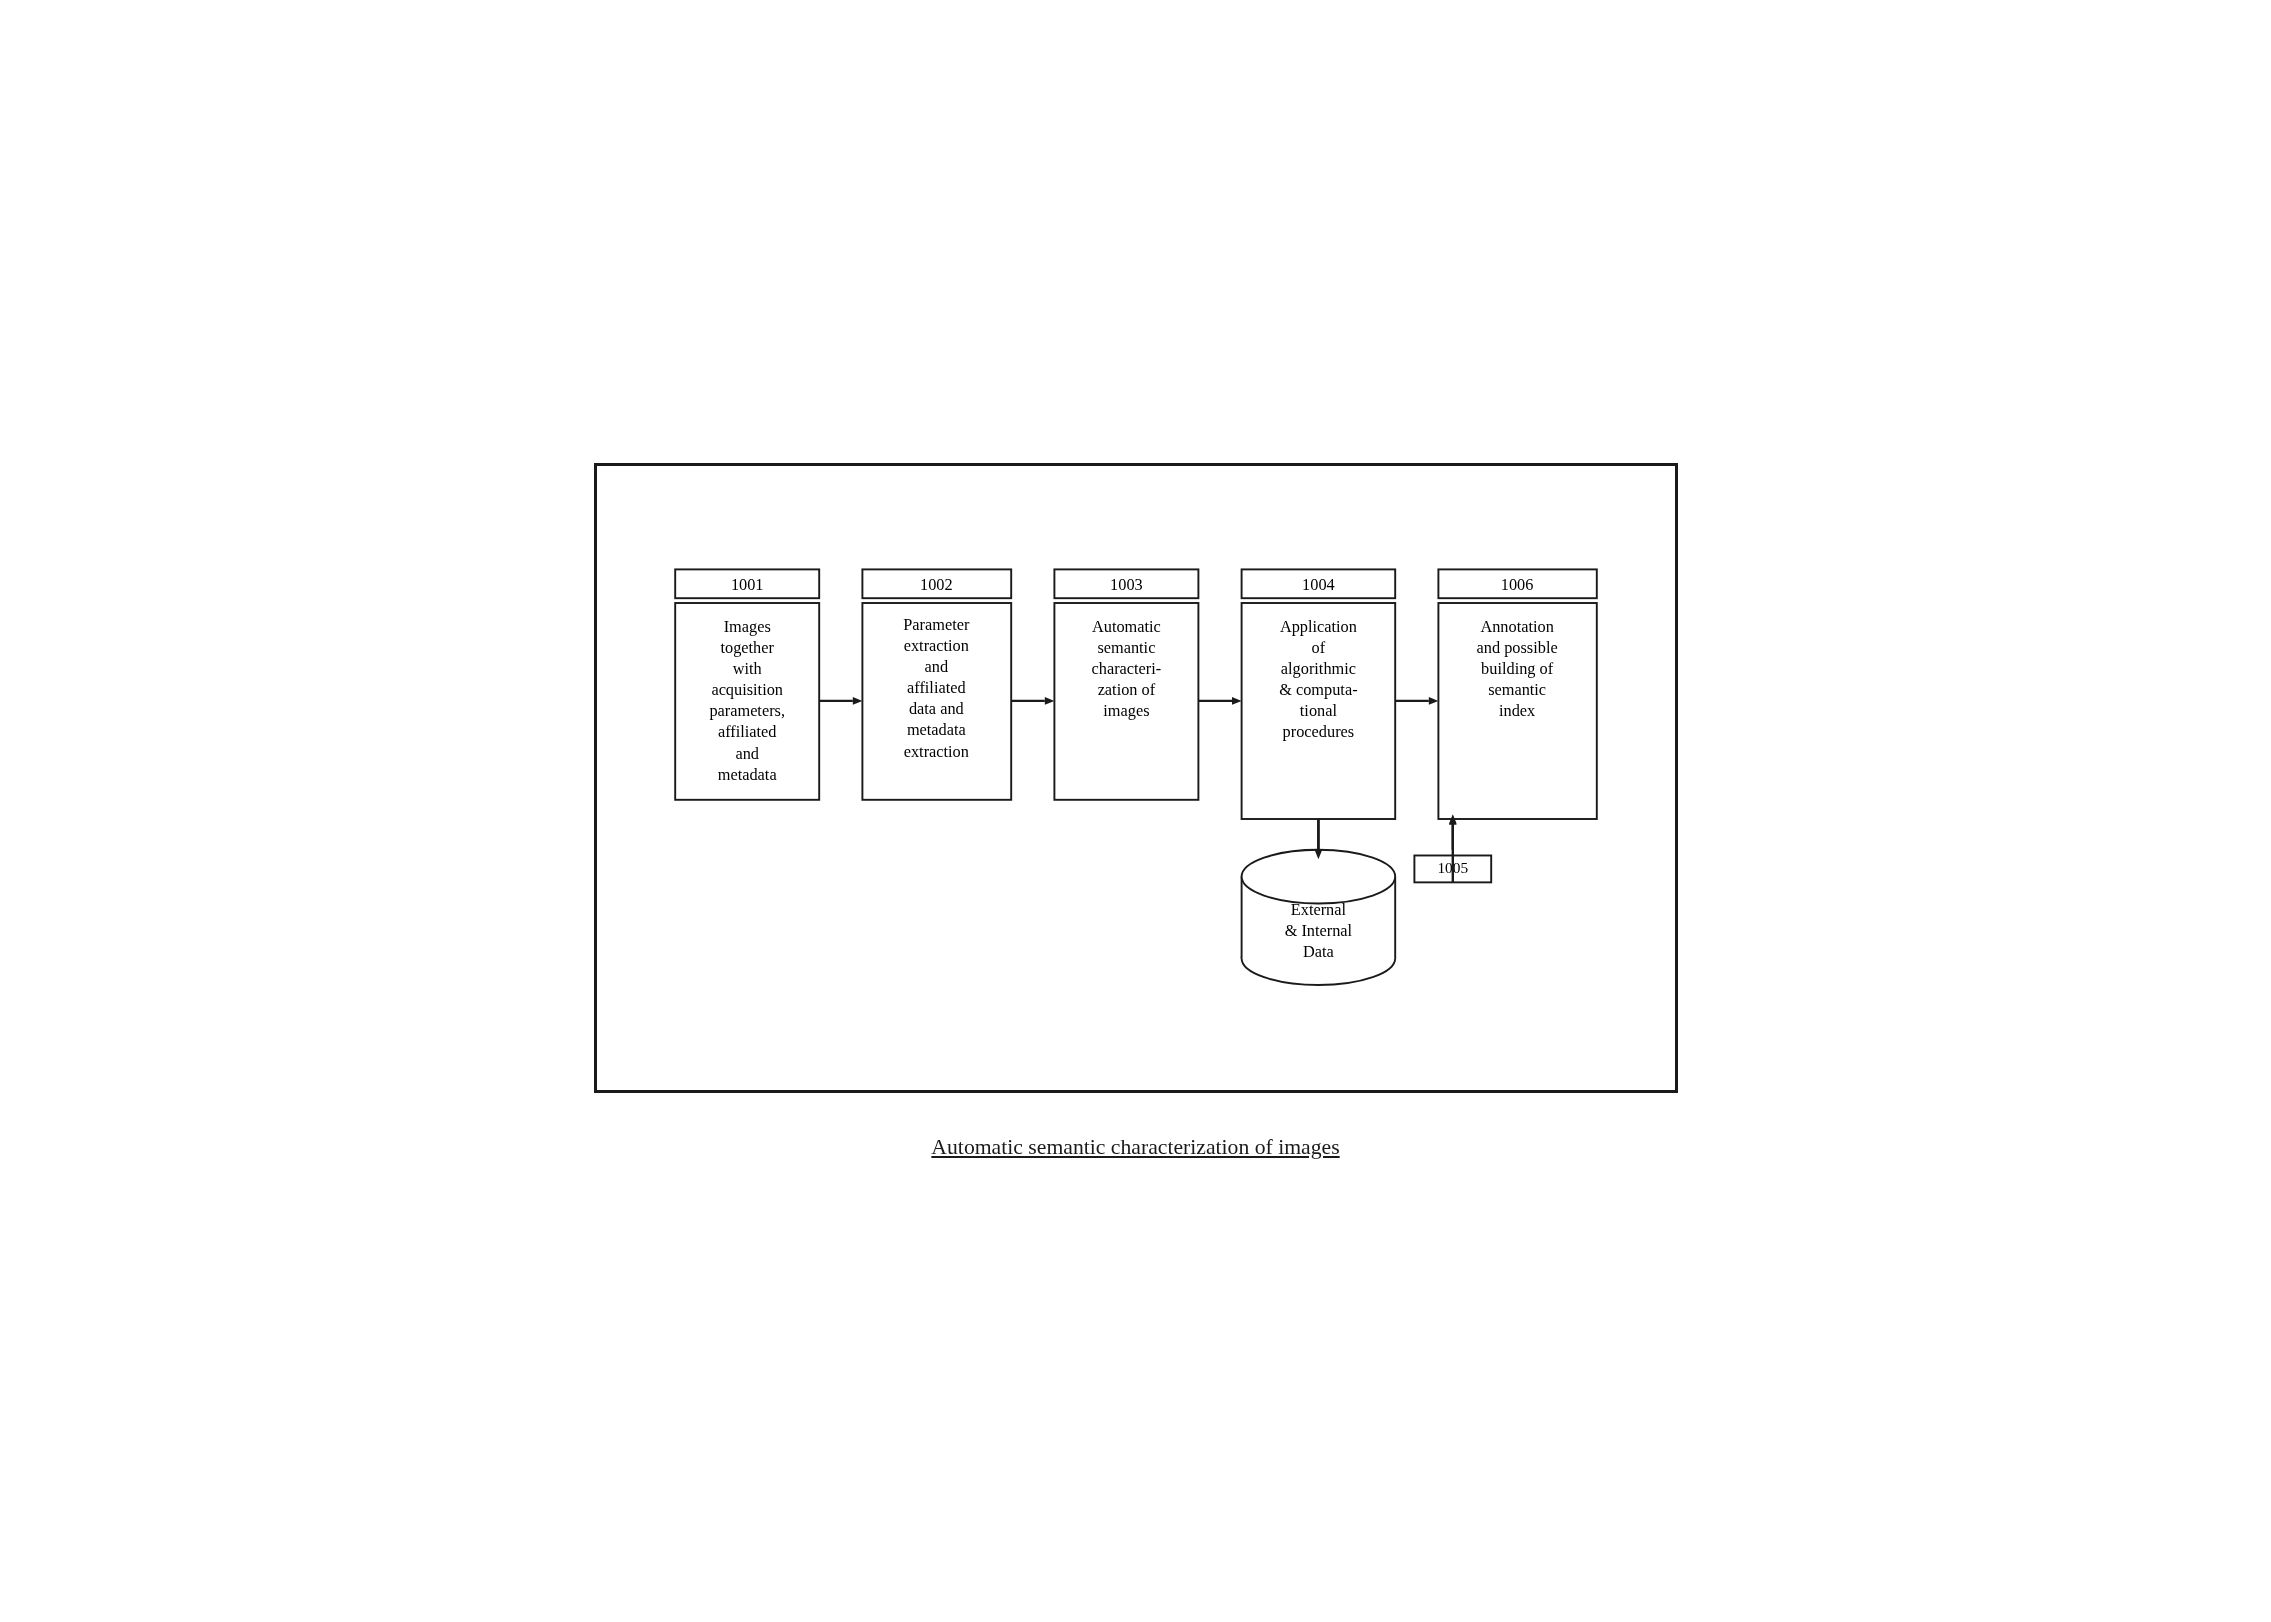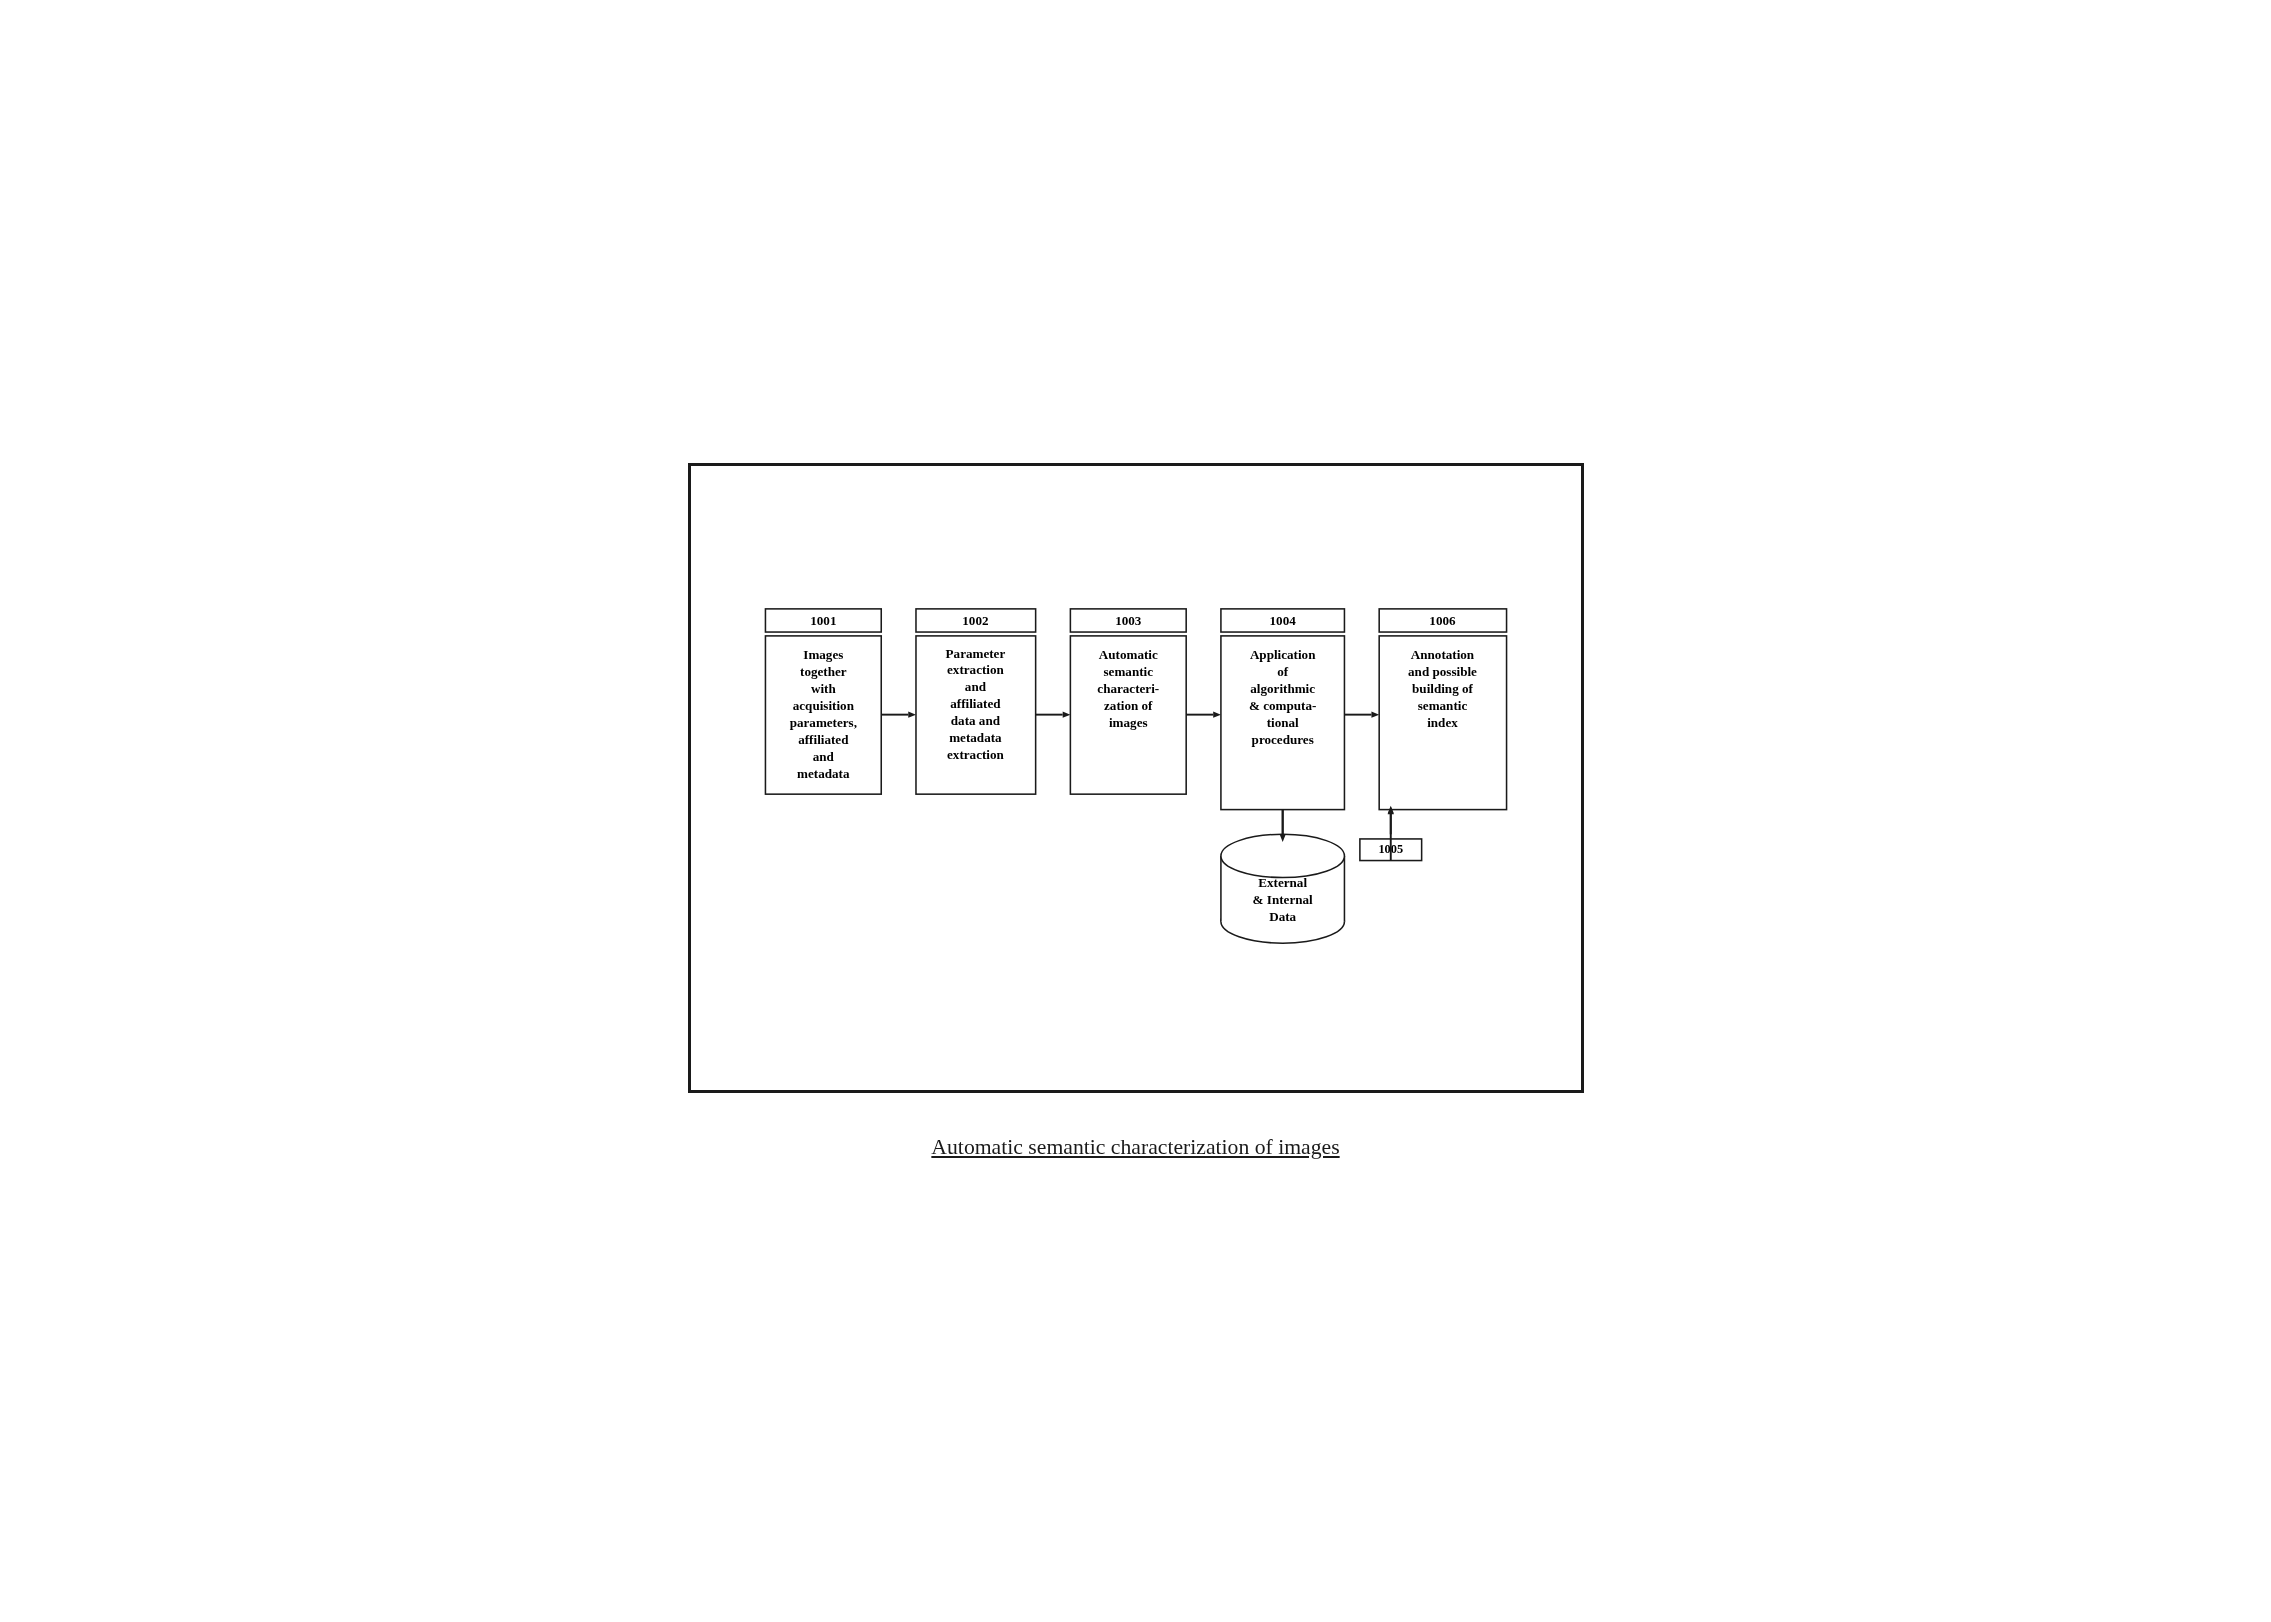--- a/index.html
+++ b/index.html
@@ -8,26 +8,25 @@
       font-family: 'Times New Roman', Times, serif;
       display: flex;
       flex-direction: column;
       align-items: center;
       justify-content: center;
       min-height: 100vh;
       padding: 39px;
     }
 
     .outer-container {
-      width: 896px;
+      width: 1084px;
       border: 3px solid #1a1a1a;
       padding: 49px 59px 59px 59px;
       background: #fff;
       margin-bottom: 39px;
-      font-weight: bold;
     }
 
     
     .svg-wrapper {
       width: 100%;
     }
 
     .caption {
       font-size: 21.7px;
       text-decoration: underline;

